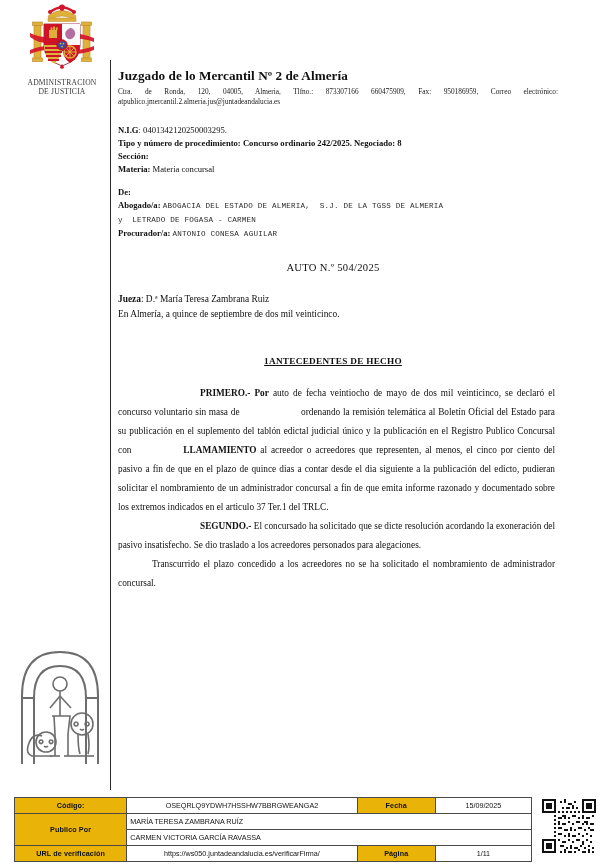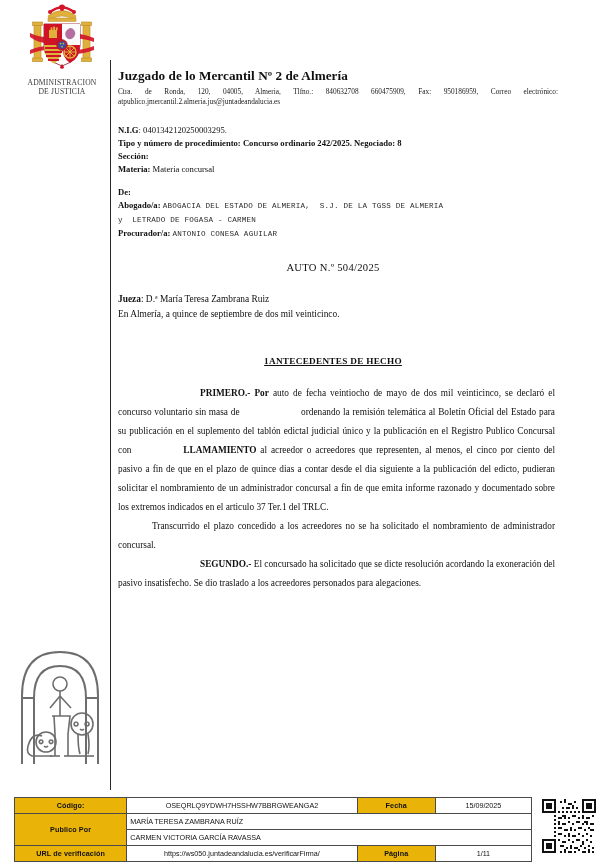--- a/index.html
+++ b/index.html
@@ -286,21 +286,21 @@
       </svg>
     </span>
     <div class="emblem-caption">
       <div>ADMINISTRACION</div>
       <div>DE JUSTICIA</div>
     </div>
   </div>
 
   <div id="court-header">
     <div class="court-name">Juzgado de lo Mercantil Nº 2 de Almería</div>
-    <div class="court-address">Ctra. de Ronda, 120, 04005, Almeria, Tlfno.: 840632708 660475909, Fax: 950186959, Correo electrónico: atpublico.jmercantil.2.almeria.jus@juntadeandalucia.es</div>
+    <div class="court-address">Ctra. de Ronda, 120, 04005, Almeria, Tlfno.: 873307166 660475909, Fax: 950186959, Correo electrónico: atpublico.jmercantil.2.almeria.jus@juntadeandalucia.es</div>
   </div>
 
   <div id="case-meta">
     <div class="row">
       <b>N.I.G</b><span>: 0401342120250003295.</span>
     </div>
     <div class="row">
       <b>Tipo y número de procedimiento:</b> <b>Concurso ordinario  242/2025. Negociado: 8</b>
     </div>
     <div class="row">
@@ -332,22 +332,22 @@
     </div>
     <div>En Almería, a quince de septiembre de dos mil veinticinco.</div>
   </div>
 
   <div id="facts-heading">
     <span>1ANTECEDENTES DE HECHO</span>
   </div>
 
   <div id="body-copy">
     <p class="indent"><b>PRIMERO.- Por</b><span> auto de fecha veintiocho de mayo de dos mil veinticinco, se declaró el concurso voluntario  sin masa de </span><span class="redact"></span><span> ordenando la remisión telemática al Boletín Oficial del Estado para su publicación en el suplemento del tablón edictal judicial único y la publicación en el Registro Publico Concursal con </span><b>LLAMAMIENTO</b><span> al acreedor o acreedores que representen, al menos, el cinco por ciento del pasivo a fin de que en el plazo de quince dias a contar desde el dia siguiente a la publicación del edicto, pudieran  solicitar el nombramiento de un administrador concursal a fin de que emita informe razonado y documentado sobre los extremos indicados en el articulo 37 Ter.1 del TRLC.</span></p>
+    <p class="indent"><b>SEGUNDO.-</b><span> El concursado ha solicitado que se dicte resolución acordando la exoneración del pasivo insatisfecho. Se dio traslado a los acreedores personados para alegaciones.</span></p>
     <p class="indent">Transcurrido el plazo concedido a los acreedores no se ha solicitado el nombramiento de administrador concursal.</p>
-    <p class="indent"><b>SEGUNDO.-</b><span> El concursado ha solicitado que se dicte resolución acordando la exoneración del pasivo insatisfecho. Se dio traslado a los acreedores personados para alegaciones.</span></p>
   </div>
 
   <div id="seal">
     <span>
       <svg width="92" height="130" viewBox="0 0 92 130">
         <g fill="none" stroke="#6d6d6d" stroke-width="2">
 
           <path d="M8 126 V58 Q8 14 46 14 Q84 14 84 58 V126"></path>
           <path d="M20 126 V60 Q20 28 46 28 Q72 28 72 60 V126"></path>
 

